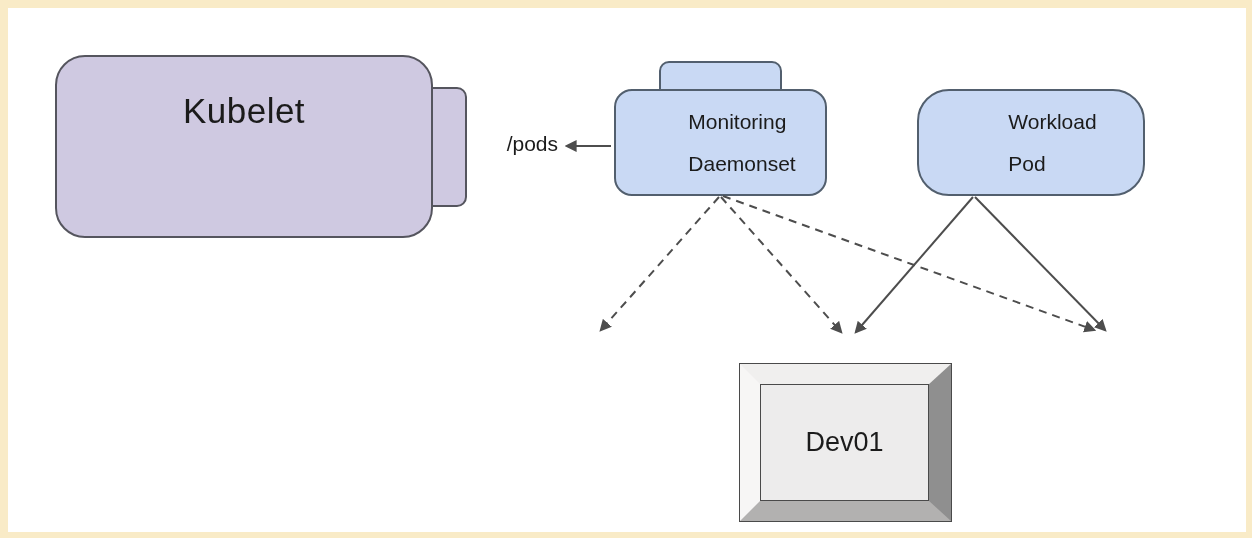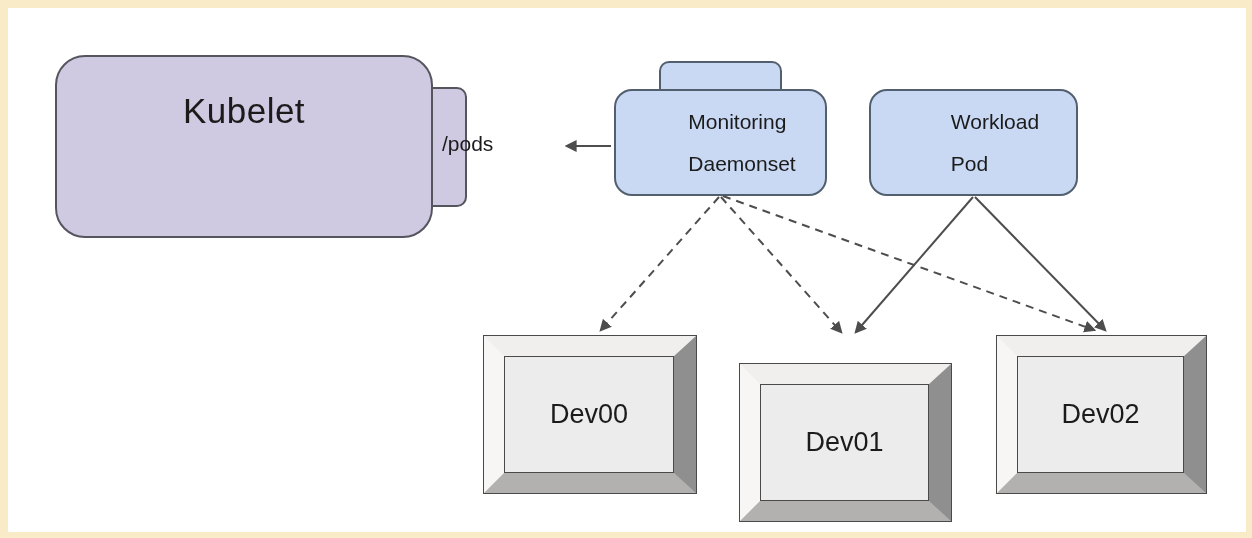--- a/index.html
+++ b/index.html
@@ -56,41 +56,41 @@
   .blue-main {
     background: var(--pod-fill, #c9d9f4);
     border: 2px solid var(--pod-stroke, #525f6e);
     border-radius: 18px;
     z-index: 10;
     display: flex;
     align-items: center;
     justify-content: center;
   }
   .monitoring-main { left: 614px; top: 89px; width: 213px; height: 107px; }
-  .workload-main  { left: 869px; top: 89px; width: 209px; height: 107px; }
+  .workload-main  { left: 917px; top: 89px; width: 228px; height: 107px; border-radius: 32px; }
   .monitoring-tab {
     left: 659px; top: 61px; width: 123px; height: 44px;
     background: var(--pod-fill, #c9d9f4);
     border: 2px solid var(--pod-stroke, #525f6e);
     border-radius: 10px;
     z-index: 5;
   }
   .two-line {
     white-space: pre-line;
     text-align: left;
     font-size: 21px;
     line-height: 42px;
   }
   
   .endpoint-label {
     position: absolute;
     font-size: 21px;
     z-index: 12;
   }
-  .pods-label { left: 442px; top: 132px; width: 70px; text-align: left; }
+  .pods-label { left: 488px; top: 132px; width: 70px; text-align: right; }
   .metrics-label { left: 659px; top: 33px; width: 123px; text-align: center; }
   
   .device {
     position: absolute;
     box-sizing: border-box;
     width: 212px; height: 157px;
     border-style: solid;
     border-width: 21px 23px 21px 21px;
     border-top-color: var(--device-top, #f0efee);
     border-right-color: var(--device-right, #8f8f8f);
@@ -141,33 +141,23 @@
   <div class="node blue-main monitoring-main">
     <div class="two-line">Monitoring
 Daemonset</div>
   </div>
 
   <div class="node blue-main workload-main">
     <div class="two-line">Workload
 Pod</div>
   </div>
 
-  <div class="device device-00">
-    <div class="device-face">
-      <span>Dev00</span>
-    </div>
-  </div>
   <div class="device device-01">
     <div class="device-face">
       <span>Dev01</span>
-    </div>
-  </div>
-  <div class="device device-02">
-    <div class="device-face">
-      <span>Dev02</span>
     </div>
   </div>
 
   <svg class="edges" viewBox="0 0 1252 538" xmlns="http://www.w3.org/2000/svg">
     <defs>
       <marker id="arrowhead" viewBox="0 0 10 10" refX="8" refY="5" markerWidth="6" markerHeight="6" orient="auto-start-reverse">
         <path d="M 0 0 L 10 5 L 0 10 z" fill="#4d4d4d"></path>
       </marker>
     </defs>
   <line x1="611" y1="146" x2="567" y2="146" class="edge solid" marker-end="url(#arrowhead)"></line>

